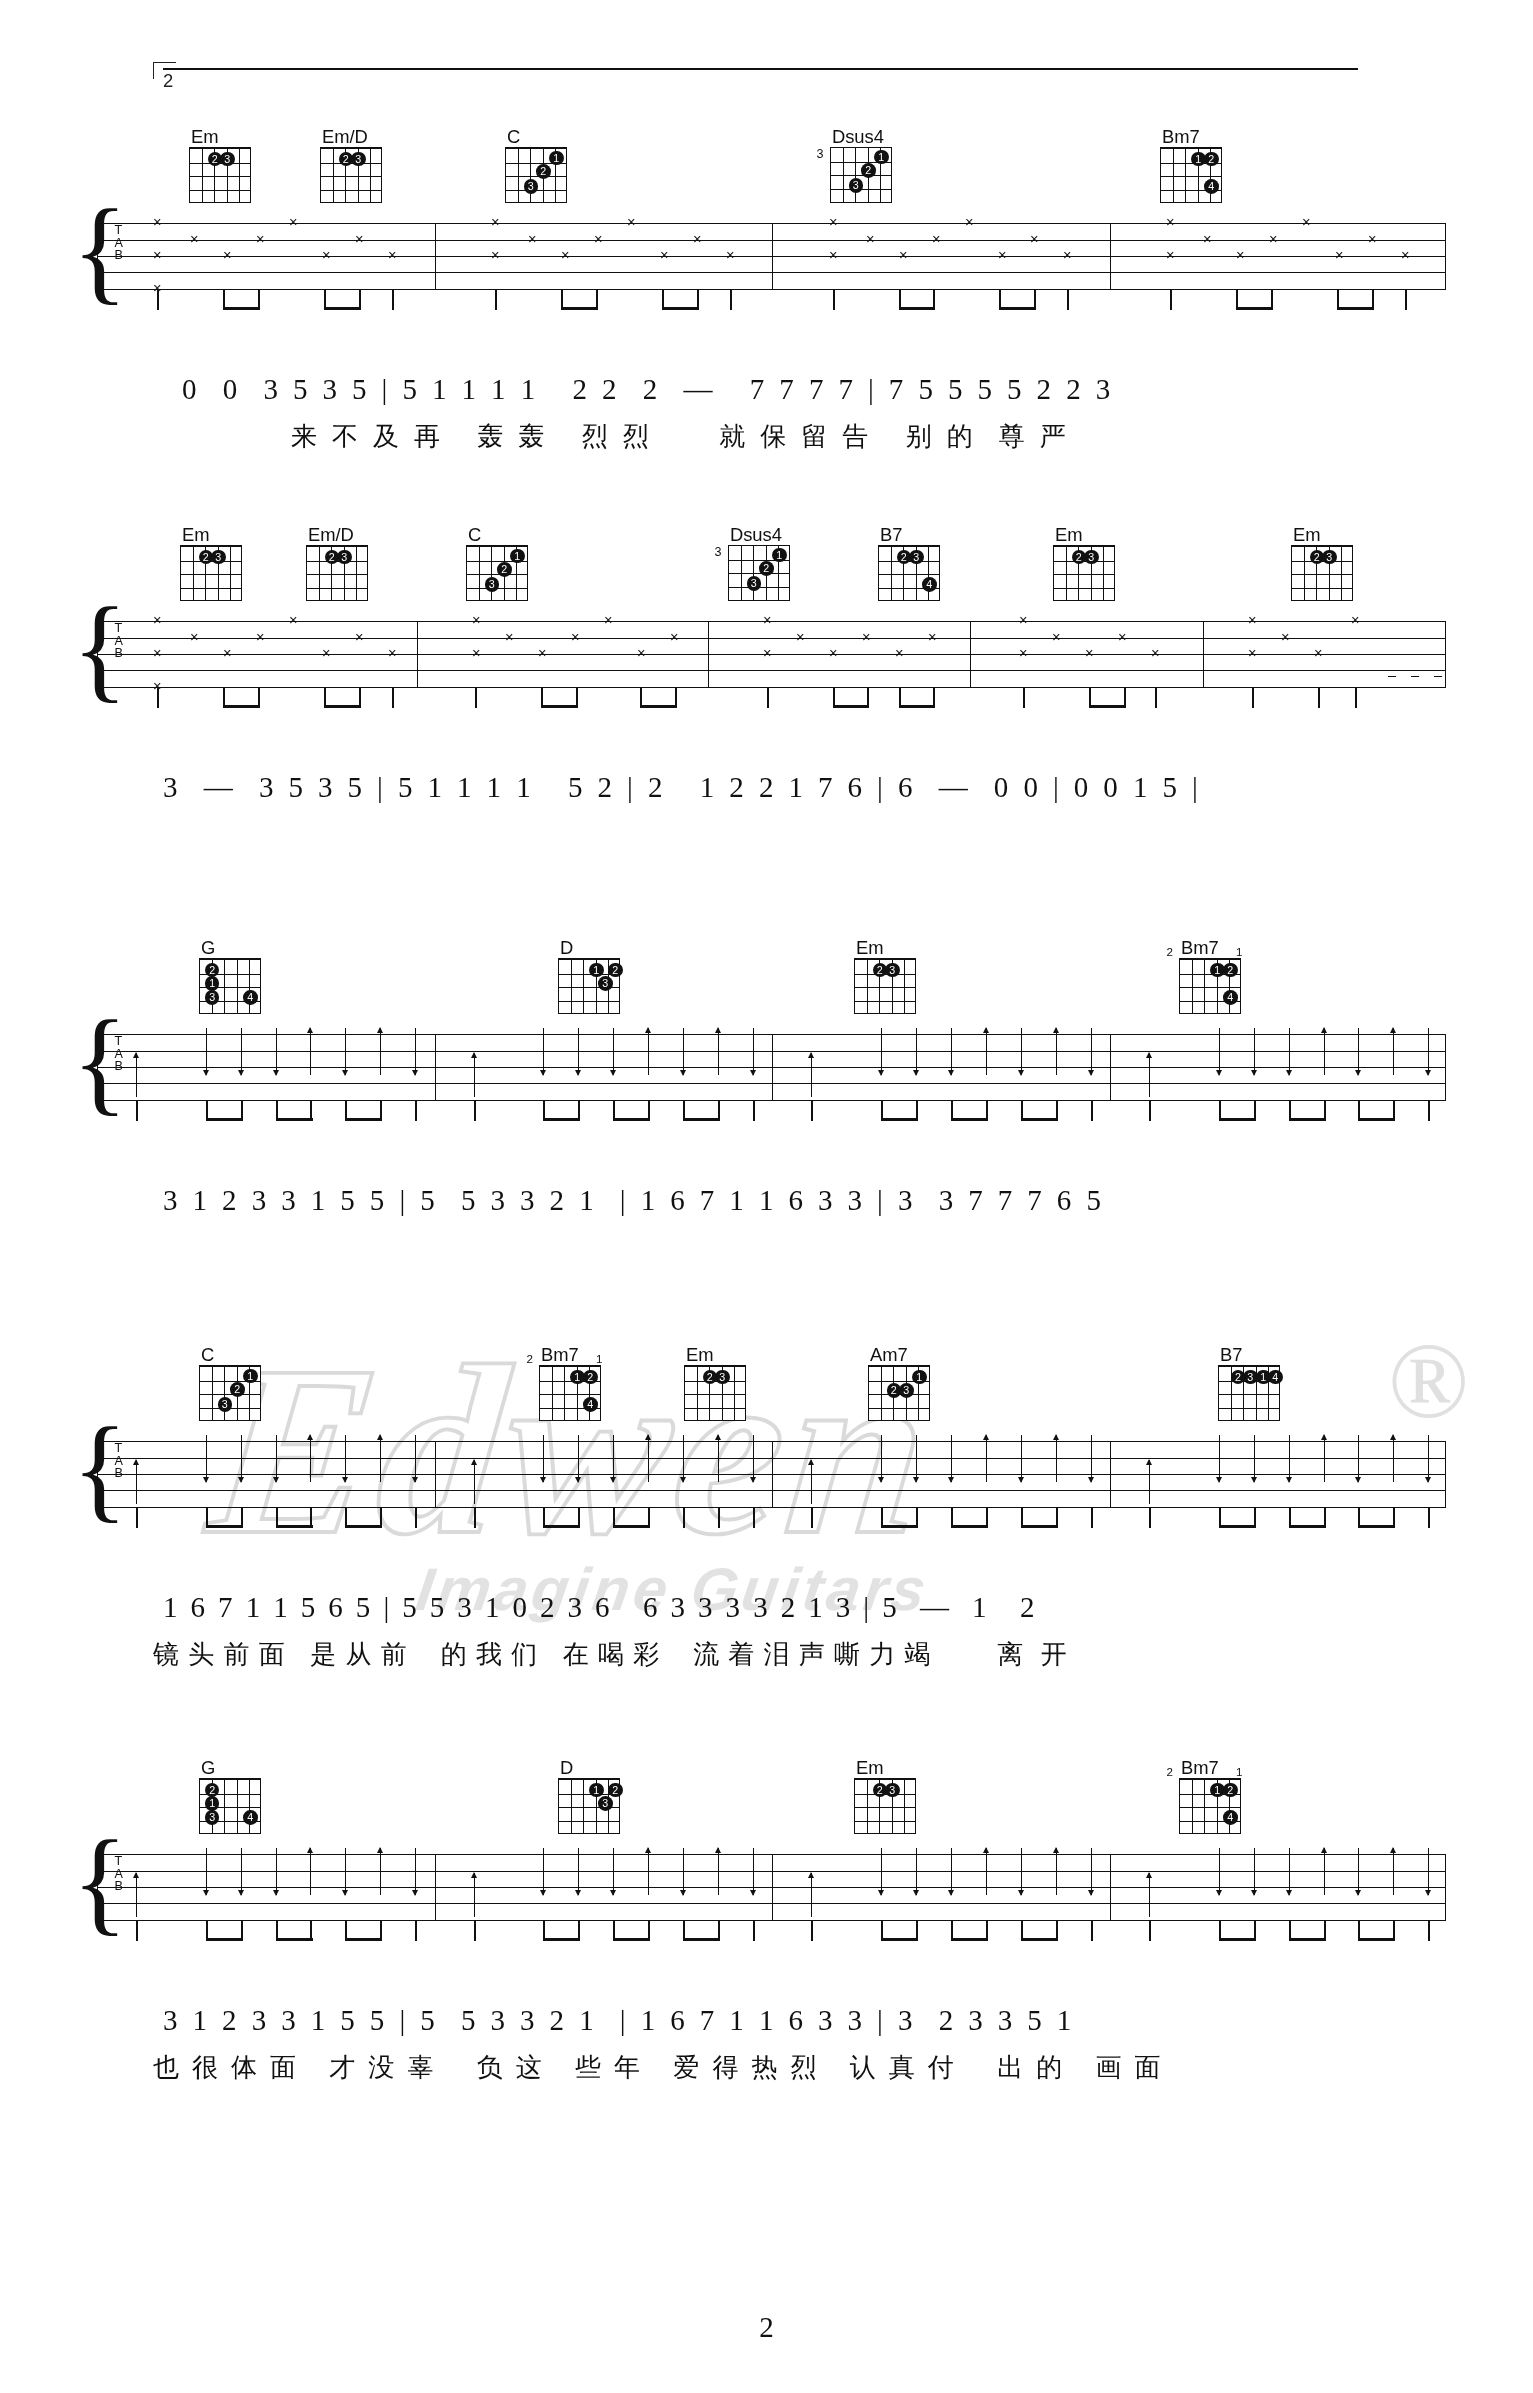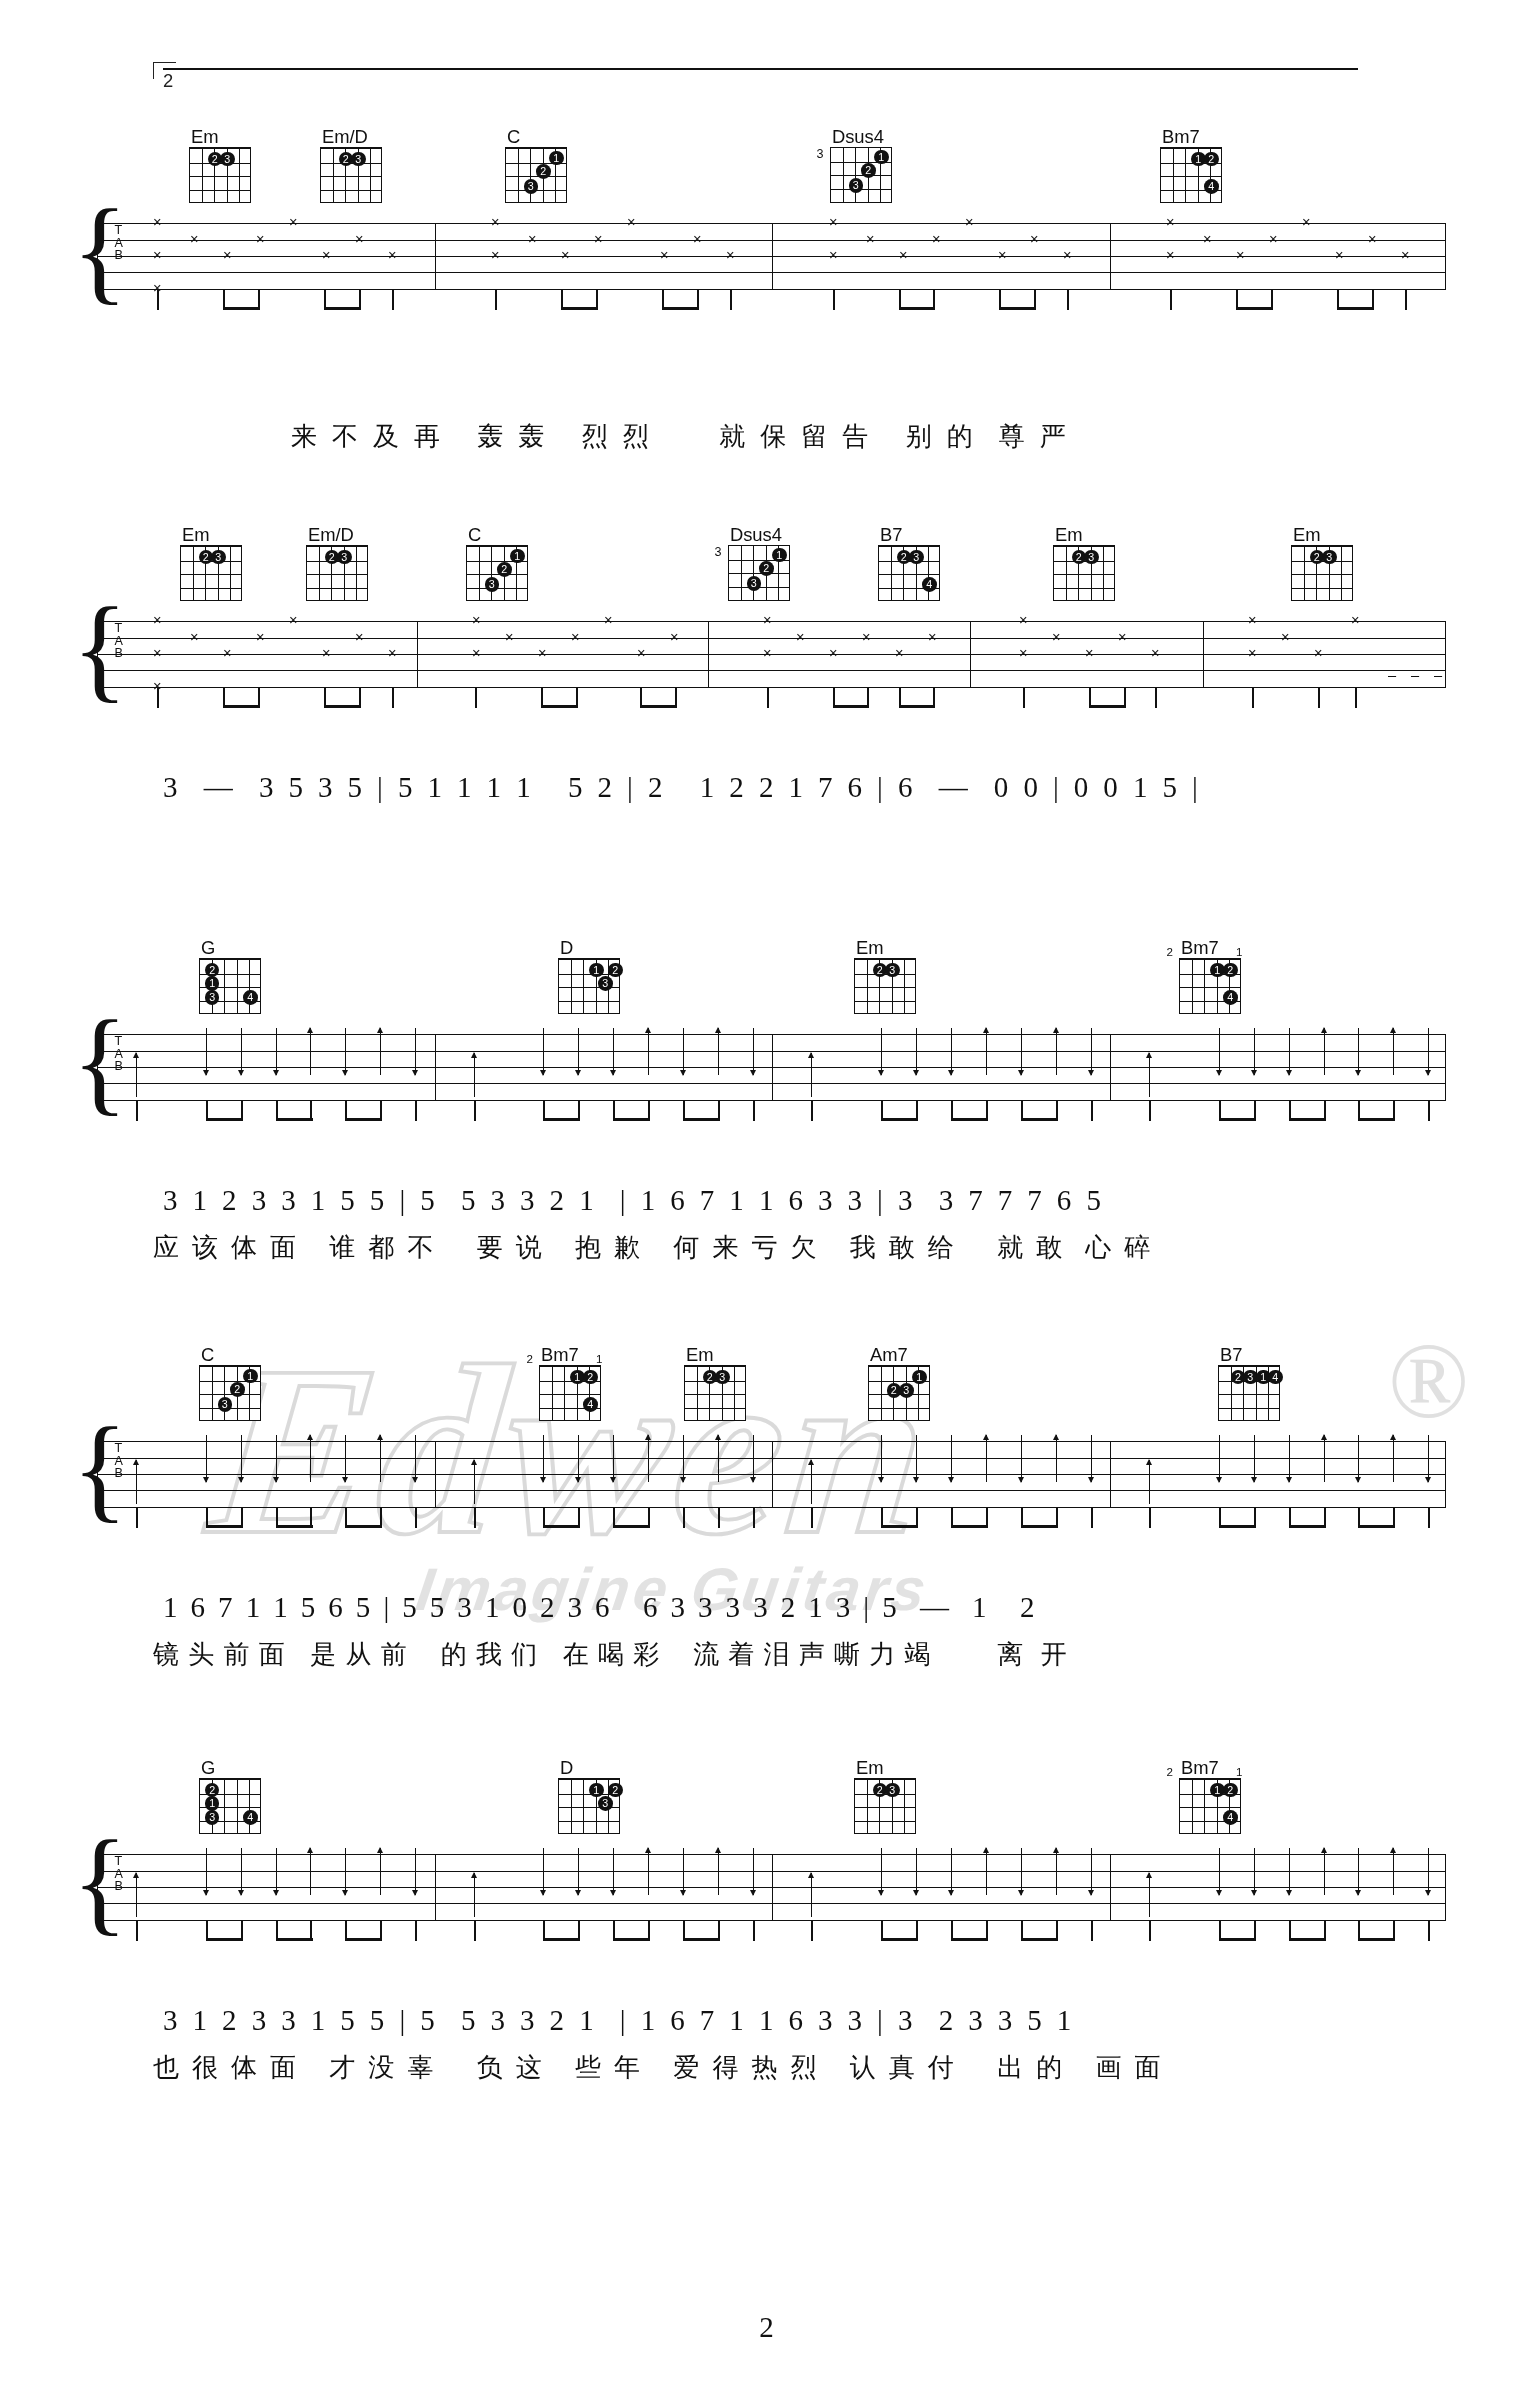--- a/index.html
+++ b/index.html
@@ -232,20 +232,21 @@
       <div class="stem" style="left:1073px;top:66px;height:21.3px;"></div>
       <div class="stem" style="left:1139px;top:66px;height:21.3px;"></div>
         <div class="beam" style="left:1139px;top:84px;width:35px;"></div>
       <div class="stem" style="left:1174px;top:66px;height:21.3px;"></div>
       <div class="stem" style="left:1240px;top:66px;height:21.3px;"></div>
         <div class="beam" style="left:1240px;top:84px;width:35px;"></div>
       <div class="stem" style="left:1275px;top:66px;height:21.3px;"></div>
       <div class="stem" style="left:1308px;top:66px;height:21.3px;"></div>
     </div>
 
+    <div class="melody" style="left:182px;top:257px;letter-spacing:3.9px;">0  0  3 5 3 5 | 5 1 1 1 1   2 2  2  —   7 7 7 7 | 7 5 5 5 5 2 2 3</div>
 
     <div class="lyric" style="left:291px;top:303px;letter-spacing:3.9px;">来 不 及 再   轰 轰   烈 烈      就 保 留 告   别 的  尊 严</div>
   </div>
 
   <div class="system" style="top:514px;width:1533px;height:330px;">
     <div class="chord" style="left:180px;top:9.7px;">
       <div class="nm">Em</div>
       <div class="grid">
         <div class="v" style="left:11.6px"></div>
           <div class="v" style="left:24px"></div>
@@ -598,21 +599,20 @@
       <div class="stem" style="left:1192px;top:66px;height:21.3px;"></div>
         <div class="beam" style="left:1192px;top:84px;width:37px;"></div>
       <div class="stem" style="left:1227px;top:66px;height:21.3px;"></div>
       <div class="stem" style="left:1261px;top:66px;height:21.3px;"></div>
         <div class="beam" style="left:1261px;top:84px;width:37px;"></div>
       <div class="stem" style="left:1296px;top:66px;height:21.3px;"></div>
       <div class="stem" style="left:1331px;top:66px;height:21.3px;"></div>
     </div>
 
     <div class="melody" style="left:163px;top:257px;letter-spacing:3.9px;">3 1 2 3 3 1 5 5 | 5  5 3 3 2 1  | 1 6 7 1 1 6 3 3 | 3  3 7 7 7 6 5</div>
-    <div class="lyric" style="left:153px;top:303px;letter-spacing:2.9px;">应 该 体 面   谁 都 不    要 说   抱 歉   何 来 亏 欠   我 敢 给    就 敢  心 碎</div>
   </div>
 
   <div class="system" style="top:1334px;width:1533px;height:330px;">
     <div class="chord" style="left:199px;top:9.7px;">
       <div class="nm">C</div>
       <div class="grid">
         <div class="v" style="left:11.6px"></div>
           <div class="v" style="left:24px"></div>
           <div class="v" style="left:37px"></div>
           <div class="v" style="left:49px"></div>

